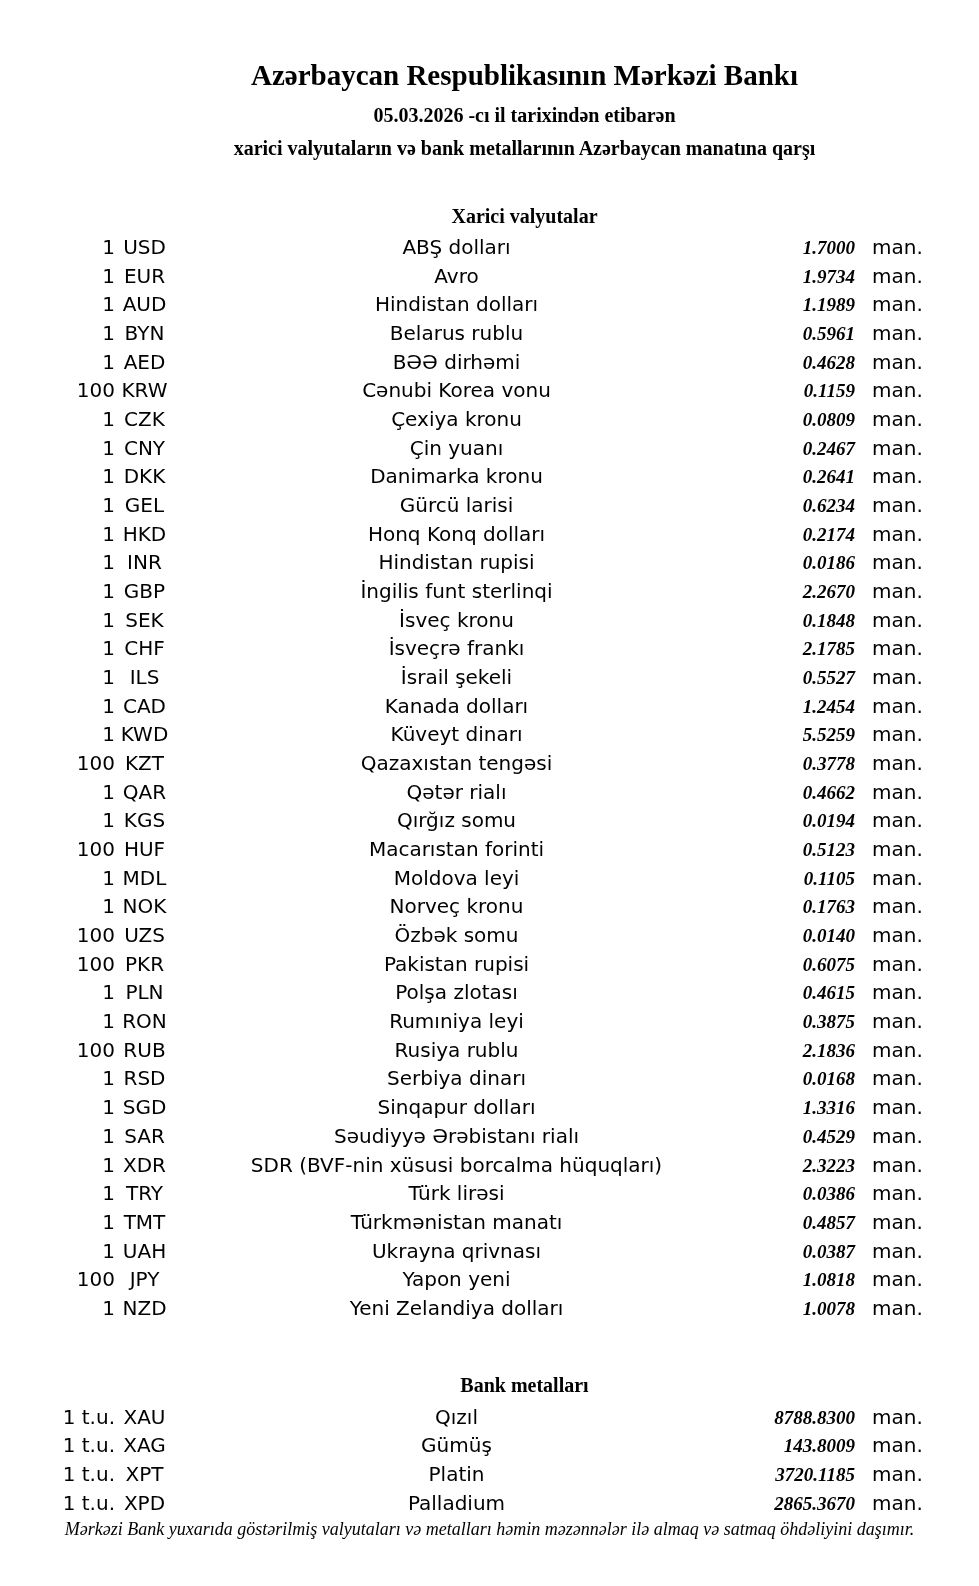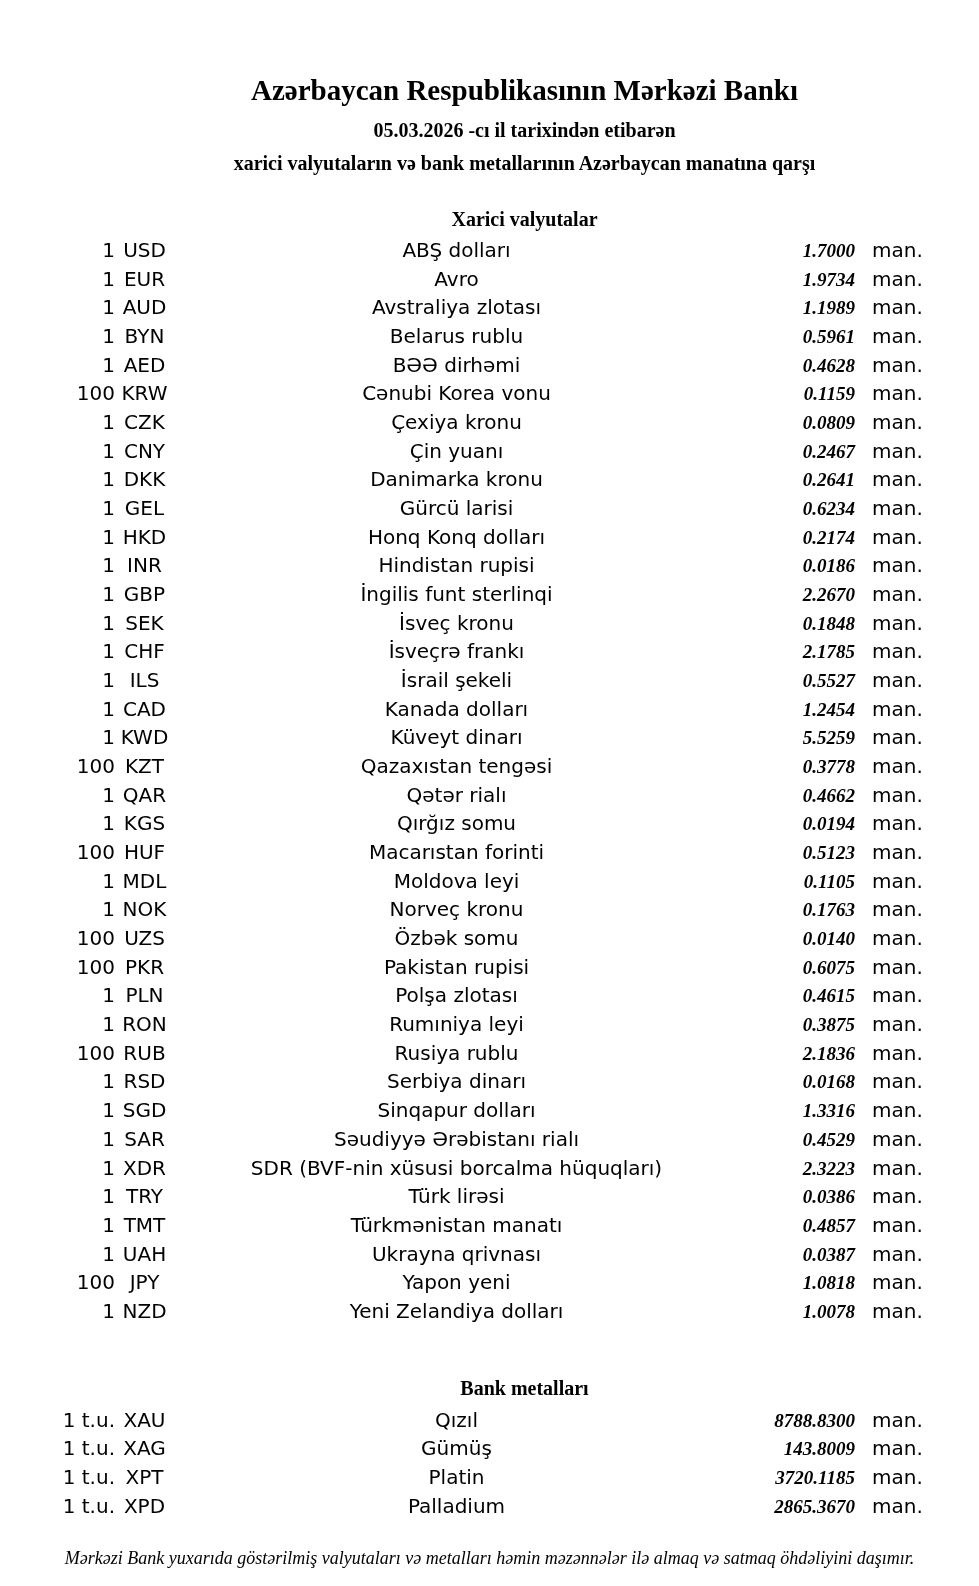--- a/index.html
+++ b/index.html
@@ -13,35 +13,35 @@
     color: #000000;
     overflow: hidden;
     font-family: "DejaVu Sans", sans-serif;
   }
   
   .header-zone, .section-title {
     padding-left: 70px;
     text-align: center;
   }
   .doc-title {
-    padding-top: 74px;
+    padding-top: 59px;
     font: bold 29px/32px "Liberation Serif", serif;
   }
   .date-line {
     margin-top: 12px;
     font: bold 20px/24px "Liberation Serif", serif;
   }
   .subtitle {
     margin-top: 9px;
     font: bold 20px/24px "Liberation Serif", serif;
   }
   .section-title {
     font: bold 20px/24px "Liberation Serif", serif;
   }
-  #currencies-title { margin-top: 32px; }
+  #currencies-title { margin-top: 44px; }
   #metals-title { margin-top: 50px; }
 
   .rates-table {
     margin: 5px 58px 0 0;
   }
   #metals-table { margin-top: 6px; }
 
   .rate-row {
     display: grid;
     grid-template-columns: 115px 59px 1fr 125px 66px;
@@ -53,21 +53,20 @@
   .col-qty  { text-align: right; }
   .col-code { text-align: center; }
   .col-name { padding-left: 9px; text-align: center; }
   .col-rate {
     text-align: right;
     font: italic bold 19px/28.68px "Liberation Serif", serif;
   }
   .col-unit { padding-left: 17px; }
 
   .footer-note {
-    margin-top: 26px;
     text-align: center;
     font: italic 18px/24px "Liberation Serif", serif;
   }
 </style>
 </head>
 <body>
 
 <div class="header-zone">
   <div class="doc-title">Azərbaycan Respublikasının Mərkəzi Bankı</div>
   <div class="date-line">05.03.2026 -cı il tarixindən etibarən</div>
@@ -90,21 +89,21 @@
       <span class="col-qty">1</span>
       <span class="col-code">EUR</span>
       <span class="col-name">Avro</span>
       <span class="col-rate">1.9734</span>
       <span class="col-unit">man.</span>
     </div>
 
     <div class="rate-row">
       <span class="col-qty">1</span>
       <span class="col-code">AUD</span>
-      <span class="col-name">Avstraliya zlotası</span>
+      <span class="col-name">Hindistan dolları</span>
       <span class="col-rate">1.1989</span>
       <span class="col-unit">man.</span>
     </div>
 
     <div class="rate-row">
       <span class="col-qty">1</span>
       <span class="col-code">BYN</span>
       <span class="col-name">Belarus rublu</span>
       <span class="col-rate">0.5961</span>
       <span class="col-unit">man.</span>

